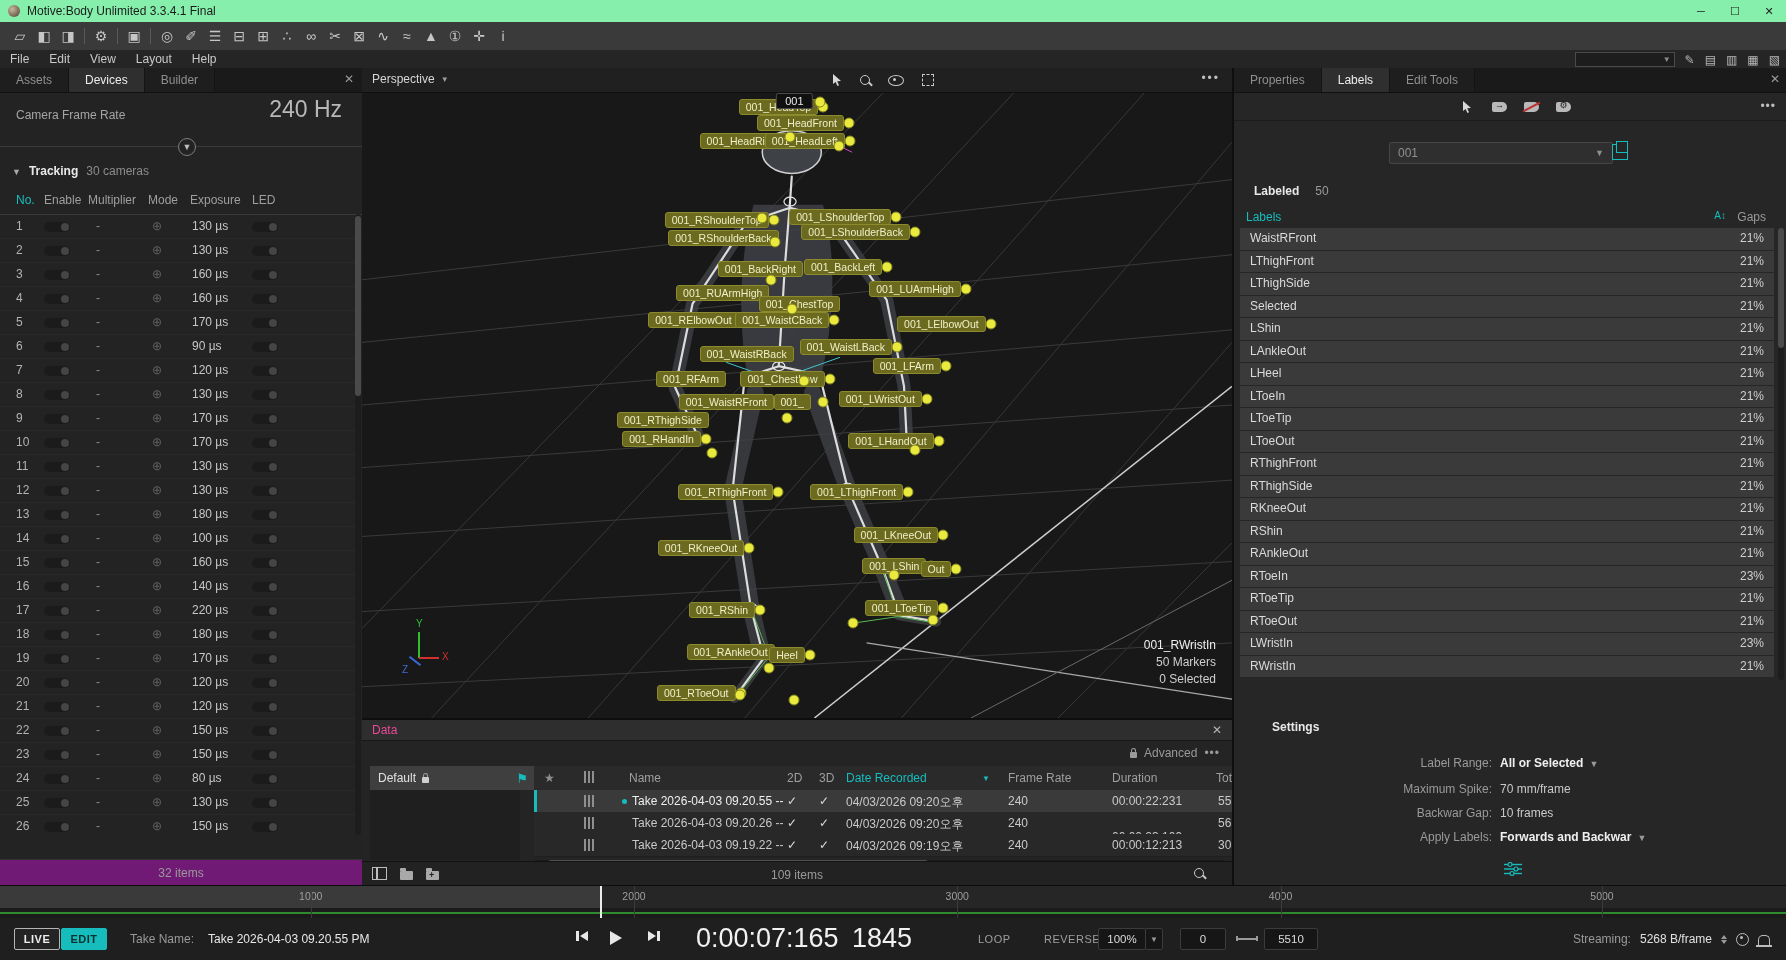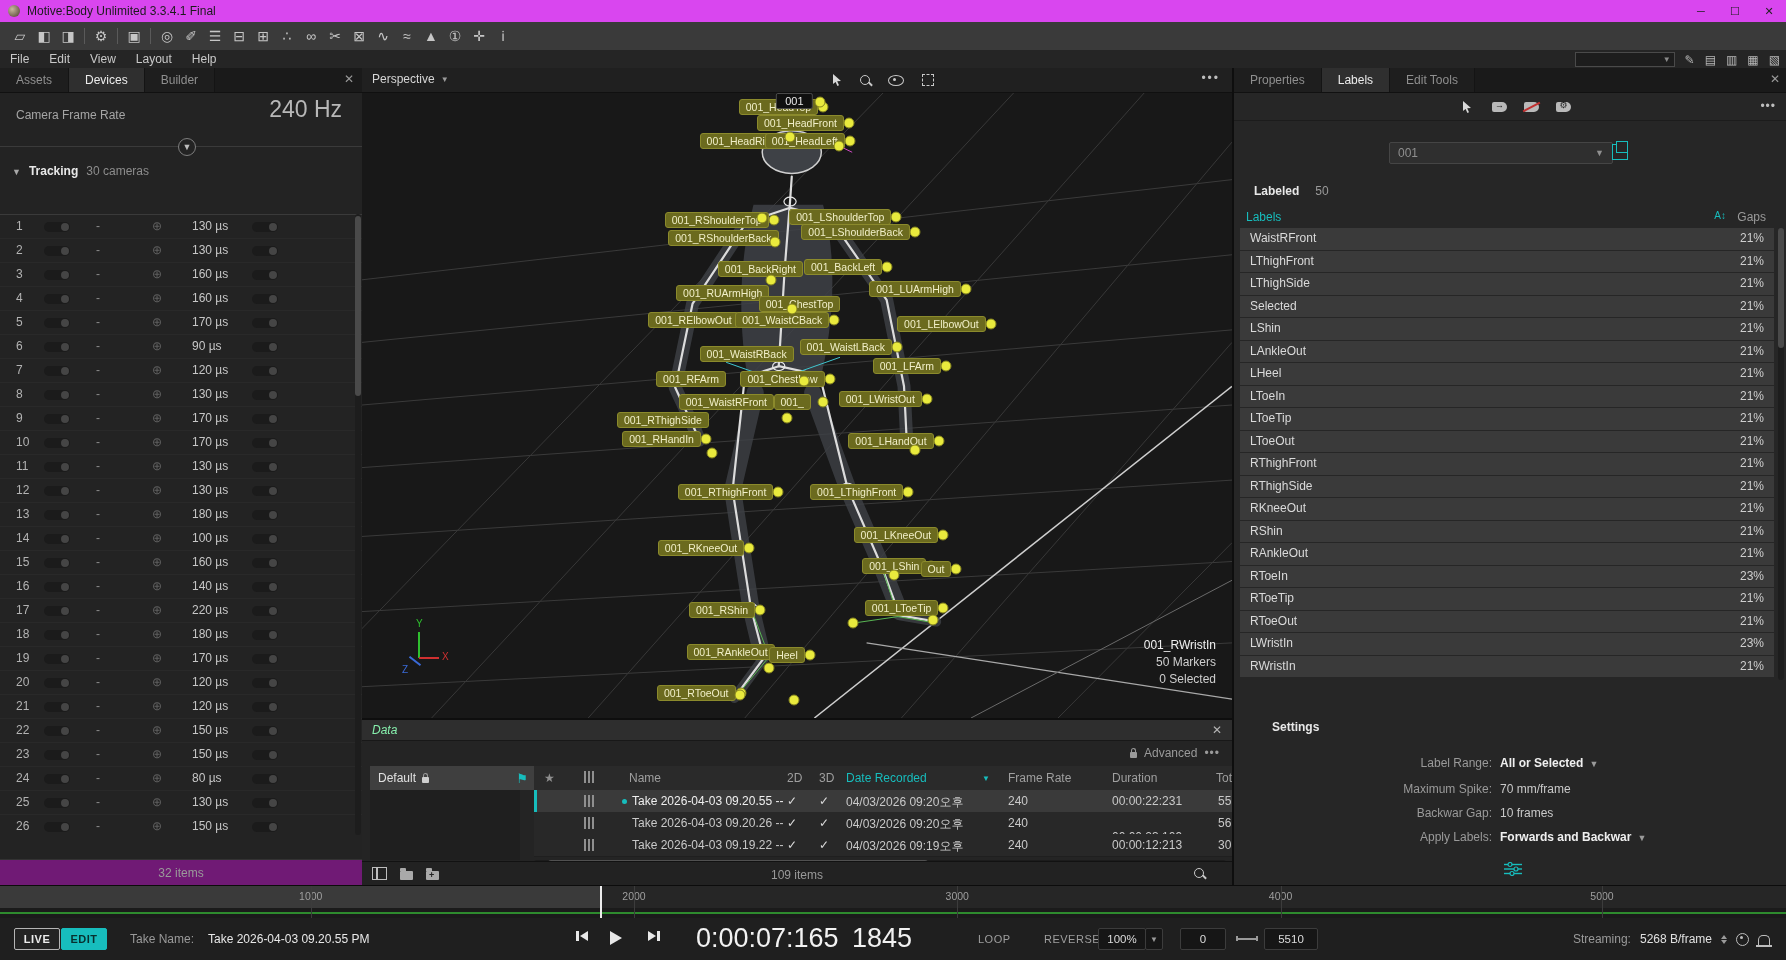--- a/index.html
+++ b/index.html
@@ -1,20 +1,20 @@
 <!DOCTYPE html>
 <html><head>
 <meta charset="utf-8">
 <style>
   html,body{margin:0;padding:0;background:#000;}
   #app{position:relative;width:1786px;height:960px;overflow:hidden;background:#161616;
        font-family:"Liberation Sans",sans-serif;font-size:12px;color:#cfcfcf;-webkit-font-smoothing:antialiased;}
   .abs{position:absolute;}
   
-  .titlebar{position:absolute;left:0;top:0;right:0;height:22px;background:#d946ef;color:#1b1b1b;
+  .titlebar{position:absolute;left:0;top:0;right:0;height:22px;background:#86efac;color:#1b1b1b;
             display:flex;align-items:center;gap:7px;padding-left:8px;font-size:12px;}
   .appicon{width:12px;height:12px;border-radius:50%;background:radial-gradient(circle at 35% 35%,#c9b9a0,#4a3b2a);}
   .wincontrols{position:absolute;right:0;top:0;height:22px;display:flex;}
   .winbtn{width:34px;height:22px;display:flex;align-items:center;justify-content:center;color:#222;font-size:11px;}
   
   .toolbar{position:absolute;left:0;top:22px;right:0;height:28px;background:#3a3a3a;display:flex;align-items:center;padding-left:8px;}
   .tbicon{min-width:24px;text-align:center;color:#c6c6c6;font-size:14px;line-height:28px;cursor:default;}
   .tbsep{width:1px;height:16px;background:#5a5a5a;margin:0 4px;}
   
   .menubar{position:absolute;left:0;top:50px;right:0;height:18px;background:#252525;display:flex;align-items:center;border-bottom:1px solid #111;}
@@ -74,21 +74,21 @@
   
   .ico-eye{width:14px;height:9px;border:1.5px solid #c9c9c9;border-radius:50%;position:relative;}
   .ico-eye::after{content:"";position:absolute;left:4px;top:2px;width:3px;height:3px;border-radius:50%;background:#c9c9c9;}
   .ico-mag{width:8px;height:8px;border:1.5px solid #c9c9c9;border-radius:50%;position:relative;}
   .ico-mag::after{content:"";position:absolute;left:7px;top:7px;width:5px;height:1.5px;background:#c9c9c9;transform:rotate(45deg);}
   .ico-marquee{width:10px;height:10px;border:1px dashed #c9c9c9;}
   .ico-cursor{width:10px;height:12px;}
   
   #datapanel{position:absolute;left:362px;top:718px;width:870px;height:168px;background:#242424;border-top:2px solid #0e0e0e;}
   .dp-title{position:absolute;left:0;top:0;right:0;height:20px;background:#2e2e2e;border-bottom:1px solid #181818;}
-  .dp-title .t{position:absolute;left:10px;top:3px;color:#86efac;font-style:italic;}
+  .dp-title .t{position:absolute;left:10px;top:3px;color:#ec4899;}
   .dp-close{position:absolute;right:10px;top:3px;color:#b5b5b5;}
   .dp-adv{position:absolute;right:12px;top:26px;display:flex;gap:7px;align-items:center;color:#9a9a9a;}
   .lockico{width:7px;height:6px;background:#9a9a9a;border-radius:1px;position:relative;display:inline-block;margin-top:3px;}
   .lockico::before{content:"";position:absolute;left:1px;top:-4px;width:3px;height:3px;border:1.5px solid #9a9a9a;border-bottom:none;border-radius:3px 3px 0 0;}
   .session-cell{position:absolute;left:8px;top:46px;width:150px;height:24px;background:#3f3f3f;display:flex;align-items:center;padding:0 8px;gap:6px;color:#e0e0e0;}
   .session-rest{position:absolute;left:8px;top:70px;width:150px;height:70px;background:#1f1f1f;}
   .takes-header{position:absolute;left:172px;top:46px;right:0;height:24px;background:#2a2a2a;color:#9f9f9f;}
   .takes-header span{position:absolute;top:5px;}
   .take-row{position:absolute;left:172px;right:0;height:22px;background:#282828;border-bottom:1px solid #1f1f1f;}
   .take-row.selected{background:#3a3a3a;}
@@ -246,20 +246,28 @@
       </div>
     <div class="fr-label">Camera Frame Rate</div>
     <div class="fr-value">240 Hz</div>
     <div class="divider"></div>
     <div class="chevcircle">▼</div>
     <div class="tracking-row">
       <span class="tracking-chev">▼</span>
       <span class="tracking-title">Tracking</span>
       <span class="tracking-count">30 cameras</span>
     </div>
+    <div class="cam-header" id="cam-header">
+        <span style="left: 16px; color: rgb(23, 189, 189);">No.</span>
+        <span style="left: 44px;">Enable</span>
+        <span style="left: 88px;">Multiplier</span>
+        <span style="left: 148px;">Mode</span>
+        <span style="left: 190px;">Exposure</span>
+        <span style="left: 252px;">LED</span>
+      </div>
     <div class="cam-rows" id="cam-rows">
         <div class="cam-row">
           <span class="cam-no">1</span>
           <span class="toggle" style="left: 44px;"></span>
           <span class="cam-mult">-</span>
           <span class="cam-mode">⊕</span>
           <span class="cam-exp">130 µs</span>
           <span class="toggle" style="left: 252px;"></span>
         </div>
         <div class="cam-row">

